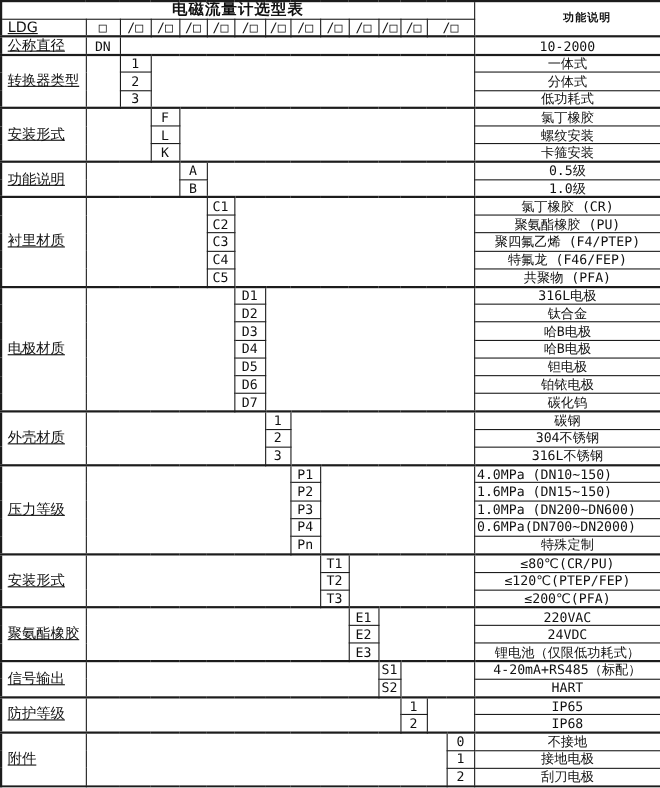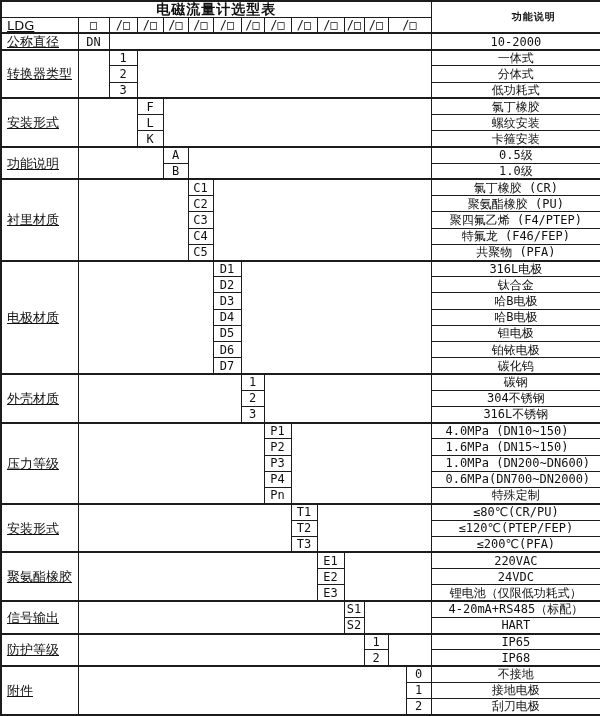--- a/index.html
+++ b/index.html
@@ -27,21 +27,21 @@
   td.fhead{font-size:10px;font-weight:bold;letter-spacing:1px;padding-left:36px;}
   td.label{
     text-align:left;
     padding-left:5px;
     font-size:13px;
     font-family:"DejaVu Sans",sans-serif;
     text-decoration:underline;
   }
   td.code{font-size:12px;}
   td.desc{font-size:12px;margin-top:22px;}
-  td.desc.left{text-align:left;padding-left:14px;}
+  td.desc.left{text-align:left;padding-left:2px;}
   td.gtop{border-top:2px solid var(--border,#1c1c1c);}
   table{border:2px solid var(--border,#1c1c1c);}
 </style>
 </head>
 <body>
 
 <table data-name="selection-table">
     <colgroup>
       <col style="width: 77px;">
       <col style="width: 31px;">

